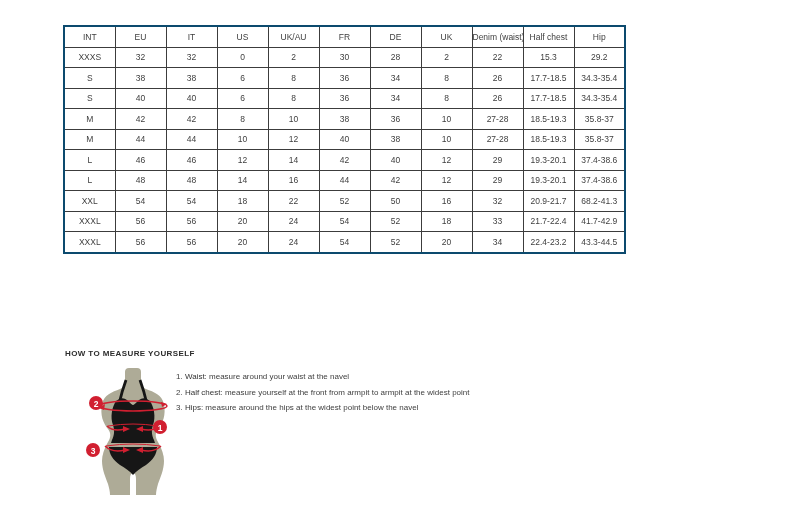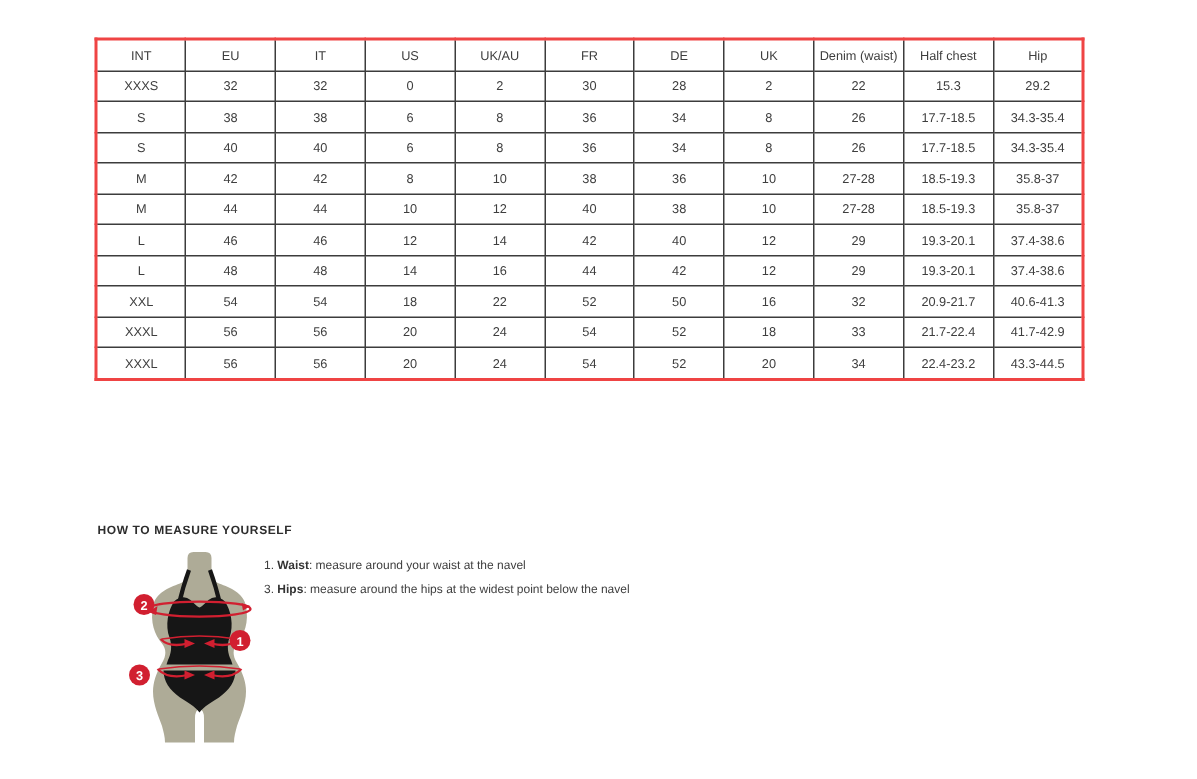--- a/index.html
+++ b/index.html
@@ -14,24 +14,24 @@
     height: 519px;
     background: #ffffff;
     overflow: hidden;
   }
 
   
   table.size-table {
     position: absolute;
     left: 63px;
     top: 25px;
-    width: 660px;
+    width: 563px;
     border-collapse: collapse;
     table-layout: fixed;
-    border: 2px solid #ef4444;
+    border: 2px solid #0c4a6e;
   }
   table.size-table th,
   table.size-table td {
     border: 1px solid #3c3c3c;
     font-size: 8.5px;
     font-weight: 400;
     color: #3e3e3e;
     text-align: center;
     vertical-align: middle;
     height: 19.5px;
@@ -65,21 +65,21 @@
     padding: 0;
     list-style: none;
     font-size: 8px;
     color: #3e3e3e;
   }
   ol.steps li {
     margin-bottom: 6.5px;
     white-space: nowrap;
   }
   ol.steps b {
-    font-weight: 700;
+    font-weight: 400;
     color: #333333;
     text-align: right;
   }
   .badge-num {
     font-family: "Liberation Sans", sans-serif;
     font-weight: 700;
     font-size: 8.5px;
     fill: #ffffff;
   }
 </style>
@@ -200,21 +200,21 @@
           <td>XXL</td>
           <td>54</td>
           <td>54</td>
           <td>18</td>
           <td>22</td>
           <td>52</td>
           <td>50</td>
           <td>16</td>
           <td>32</td>
           <td>20.9-21.7</td>
-          <td>40.6-41.3</td>
+          <td>68.2-41.3</td>
         </tr>
         <tr>
           <td>XXXL</td>
           <td>56</td>
           <td>56</td>
           <td>20</td>
           <td>24</td>
           <td>54</td>
           <td>52</td>
           <td>18</td>
@@ -293,16 +293,17 @@
       </g>
       <g>
         <circle cx="13" cy="83" r="7" fill="#d11f30"></circle>
         <text class="badge-num" x="13" y="86.5" text-anchor="middle">3</text>
       </g>
     </svg>
   </div>
 
   <ol id="steps" class="steps">
       <li><span>1. </span><b>Waist</b><span>: measure around your waist at the navel</span></li>
+      <li><span>2. </span><b>Half chest</b><span>: measure yourself at the front from armpit to armpit at the widest point</span></li>
       <li><span>3. </span><b>Hips</b><span>: measure around the hips at the widest point below the navel</span></li>
     </ol>
 
 </div>
 
 </body></html>

